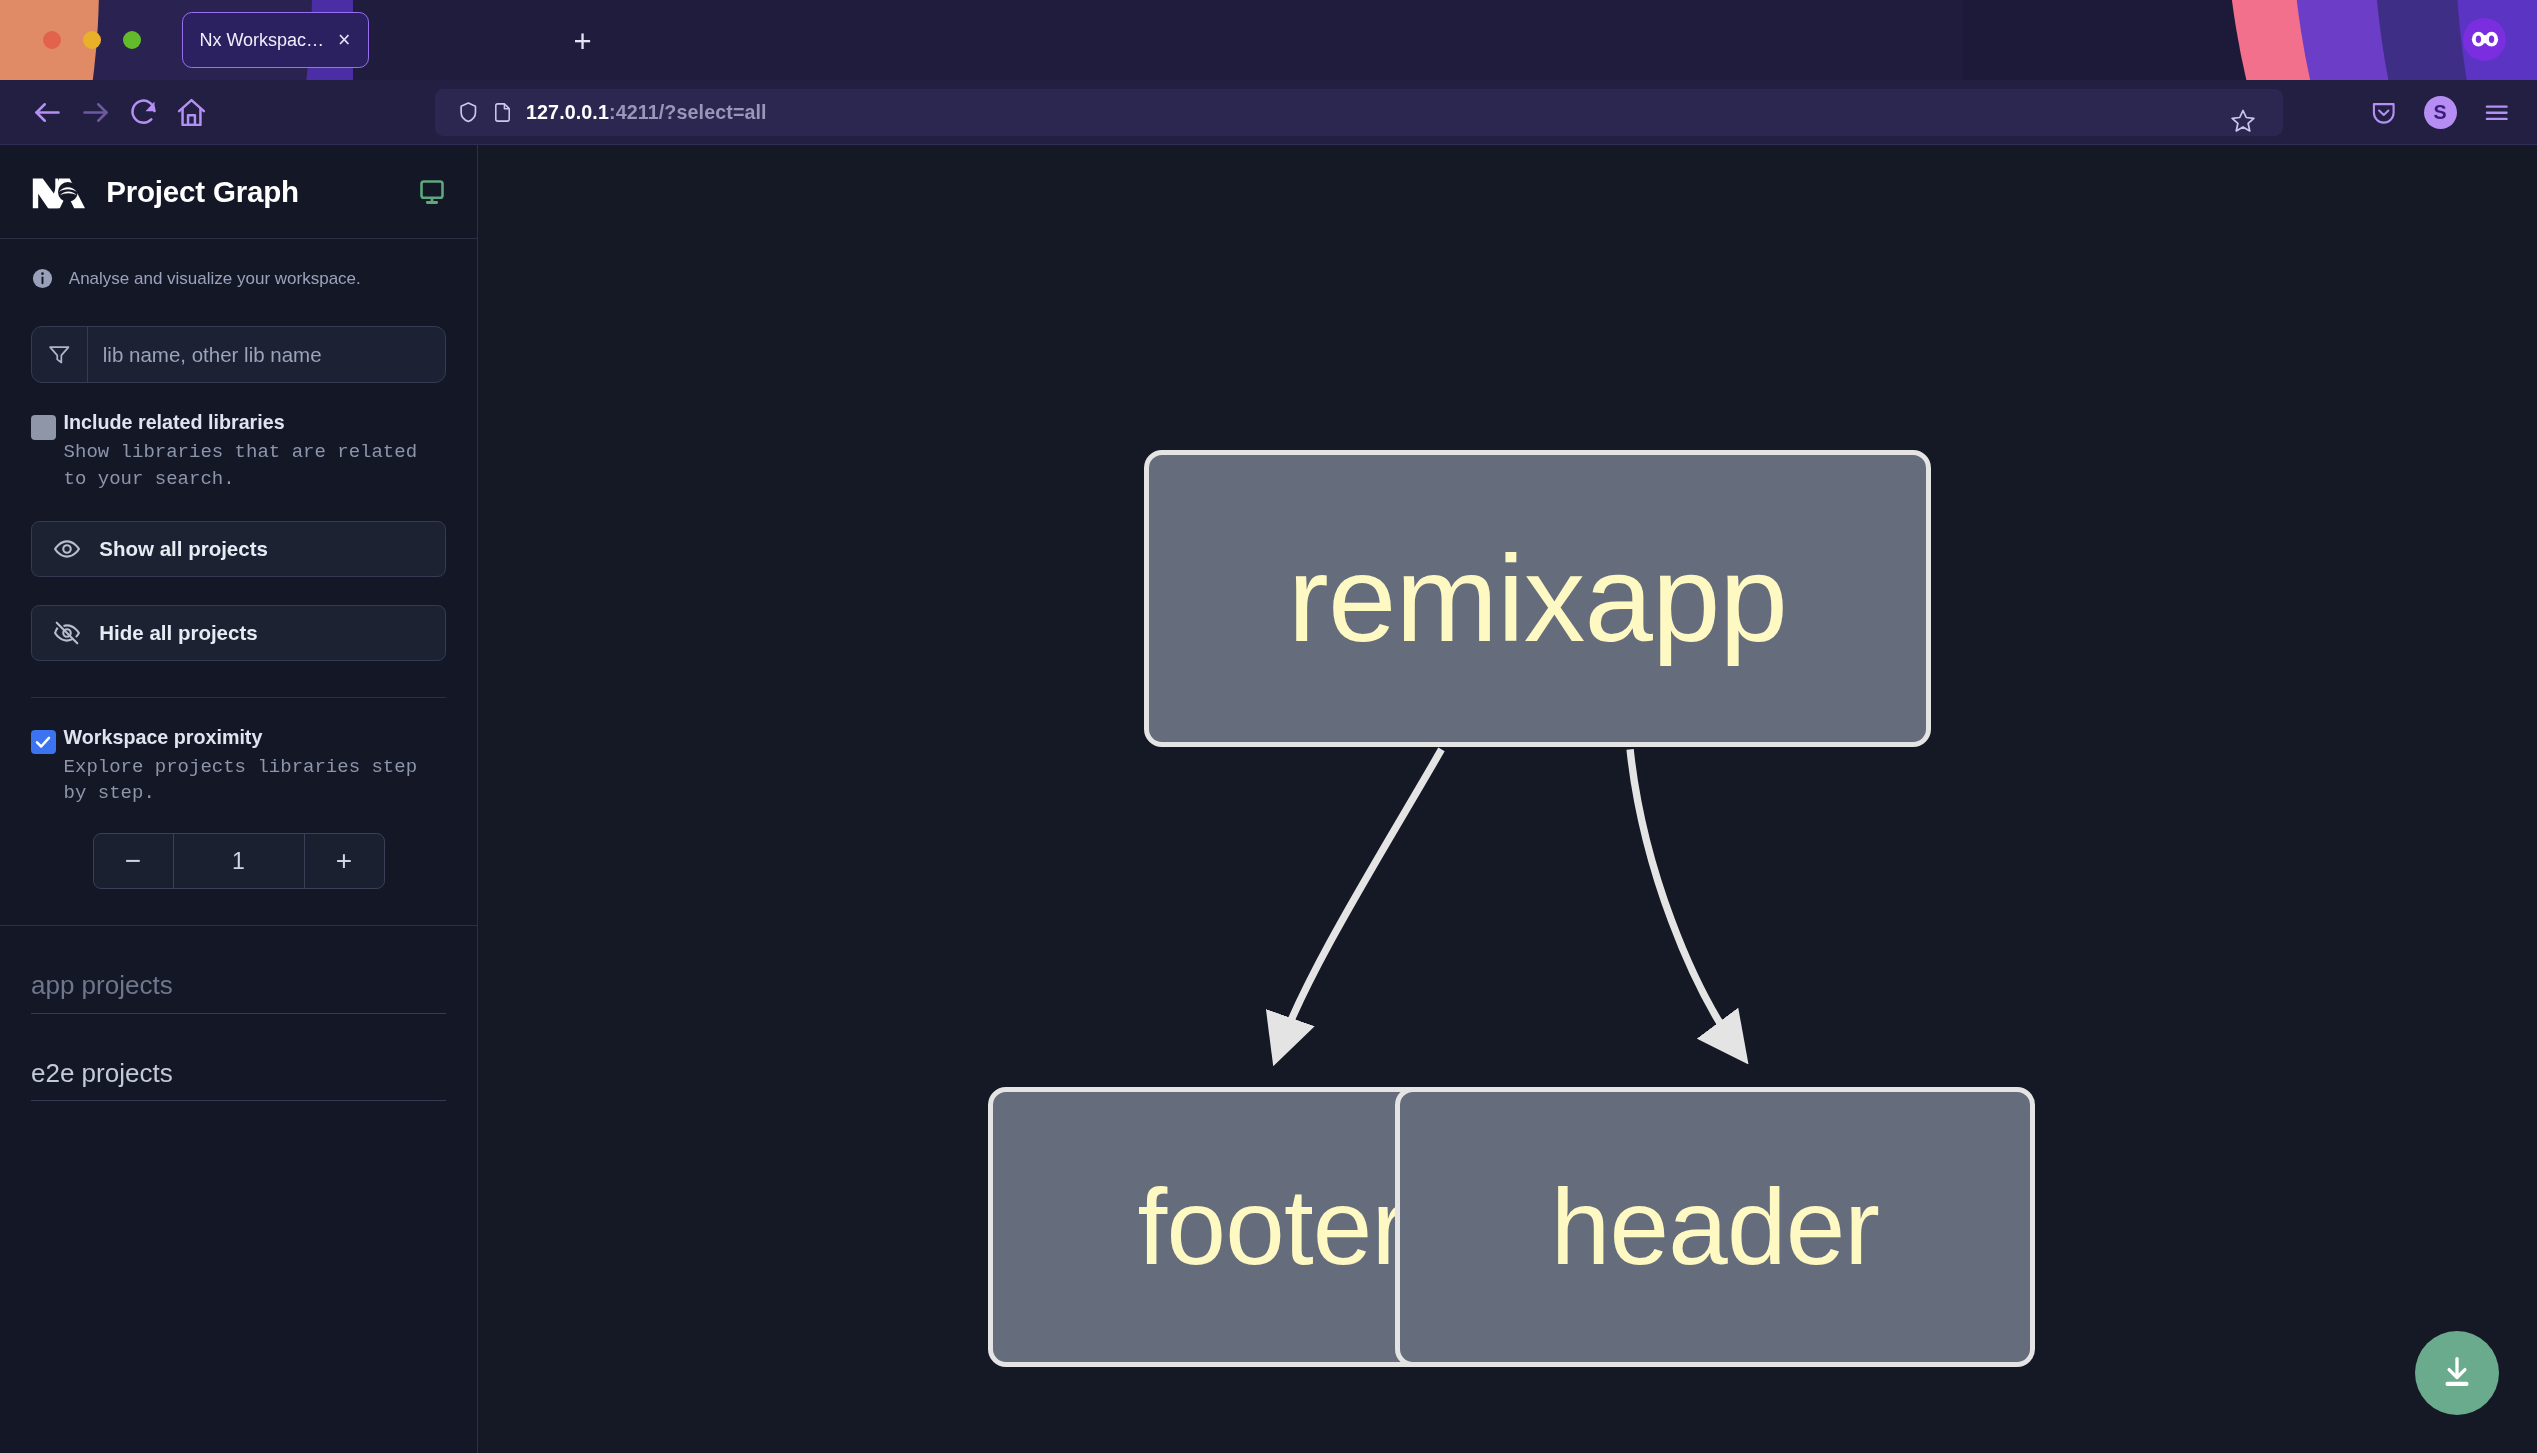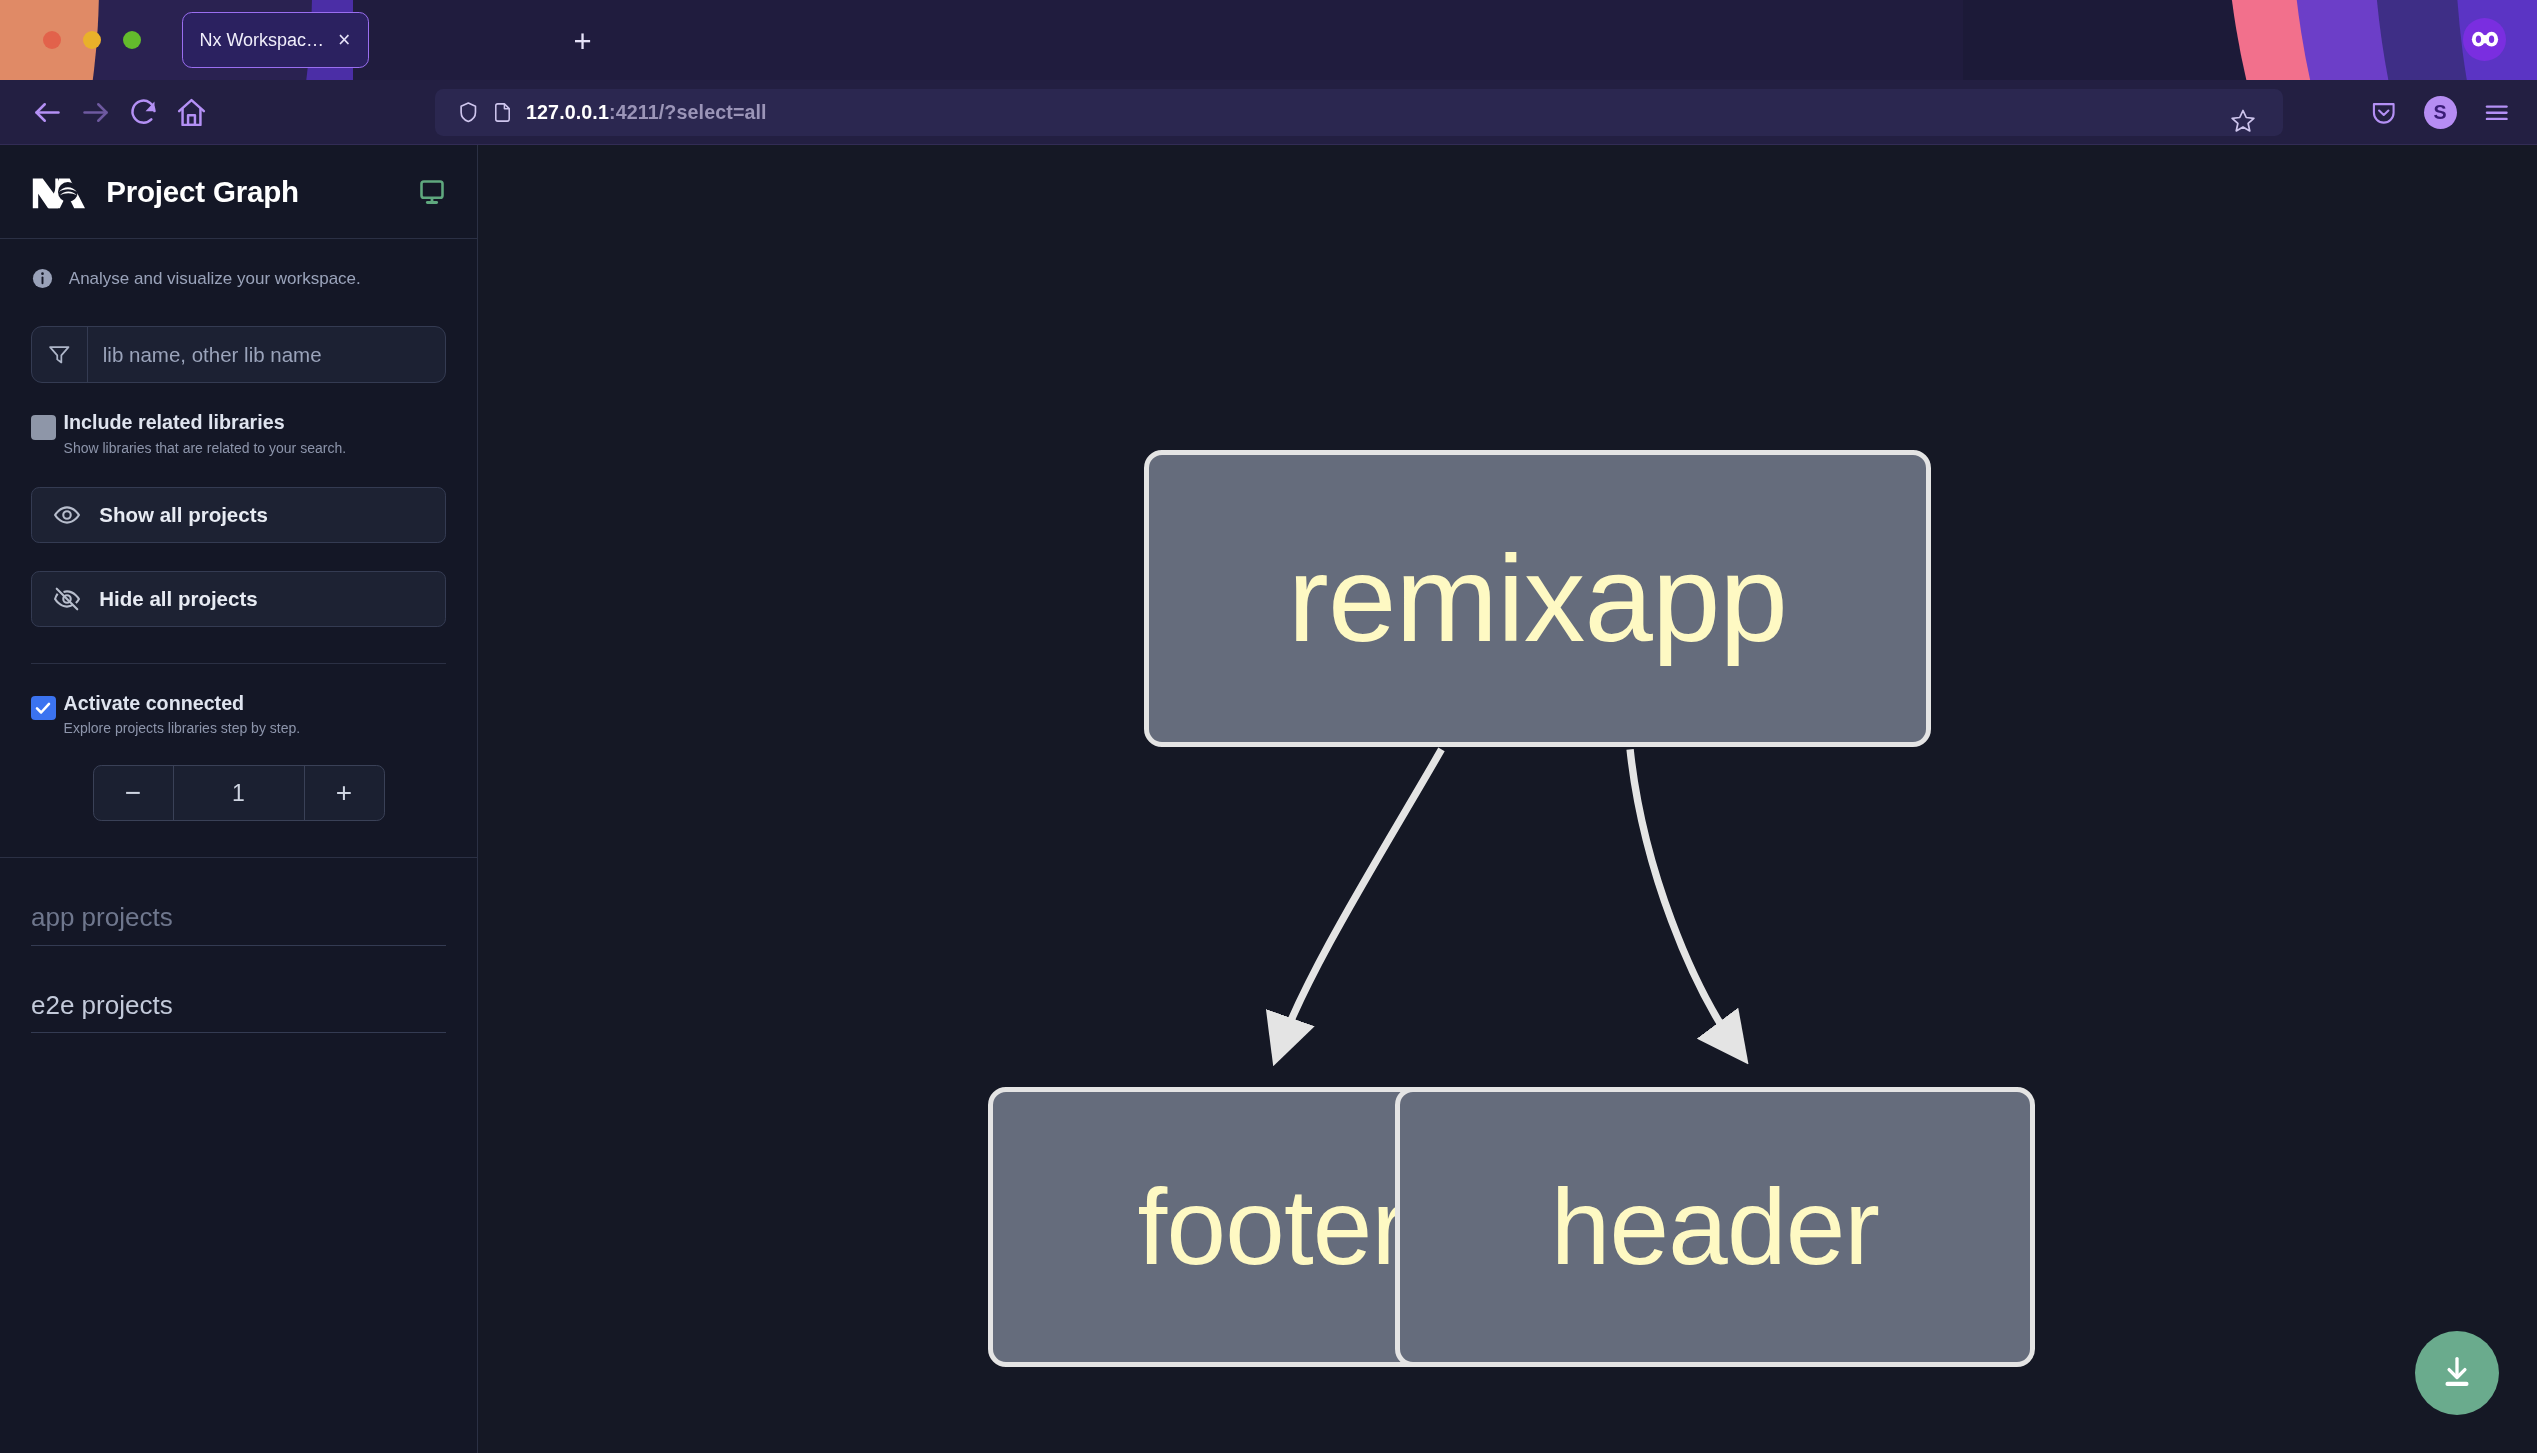--- a/index.html
+++ b/index.html
@@ -182,21 +182,21 @@
     border-radius:4.1px;
   }
   .cb.disabled { background:#8e96a8; }
   .cb.unchecked { background:#ffffff; }
   .cb.checked {
     background:#3b73f0;
     display:flex; align-items:center; justify-content:center;
   }
   .opt-txt { flex:1; }
   .opt-label { color:#dfe4ef; font-size:19.7px; font-weight:700; }
-  .opt-desc { color:#8d95ab; font-size:14px; line-height:1.42; margin-top:4.9px; }
+  .opt-desc { color:#8d95ab; font-size:19px; line-height:1.42; margin-top:4.9px;font-family:Liberation Mono, monospace; }
 
   .btn {
     margin-top:28px;
     height:56px;
     background:#1d2233;
     border:0.8px solid #343b52;
     border-radius:8.2px;
     display:flex; align-items:center;
     padding:0 21.3px; gap:18px;
   }
@@ -449,21 +449,21 @@
         <div class="sep"></div>
 
 
         <div class="opt">
           <span class="cb checked">
             <svg viewBox="0 0 24 24" width="18" height="18" fill="none" stroke="#fff" stroke-width="3.4" stroke-linecap="round" stroke-linejoin="round">
                 <polyline points="4,12.5 9.5,18 20,6.5"></polyline>
               </svg>
           </span>
           <span class="opt-txt">
-            <span class="opt-label">Activate connected</span>
+            <span class="opt-label">Workspace proximity</span>
             <div class="opt-desc">Explore projects libraries step by step.</div>
           </span>
         </div>
 
         <div class="stepper">
           <div class="step-btn left">−</div>
           <div class="step-val">1</div>
           <div class="step-btn right">+</div>
         </div>
 

